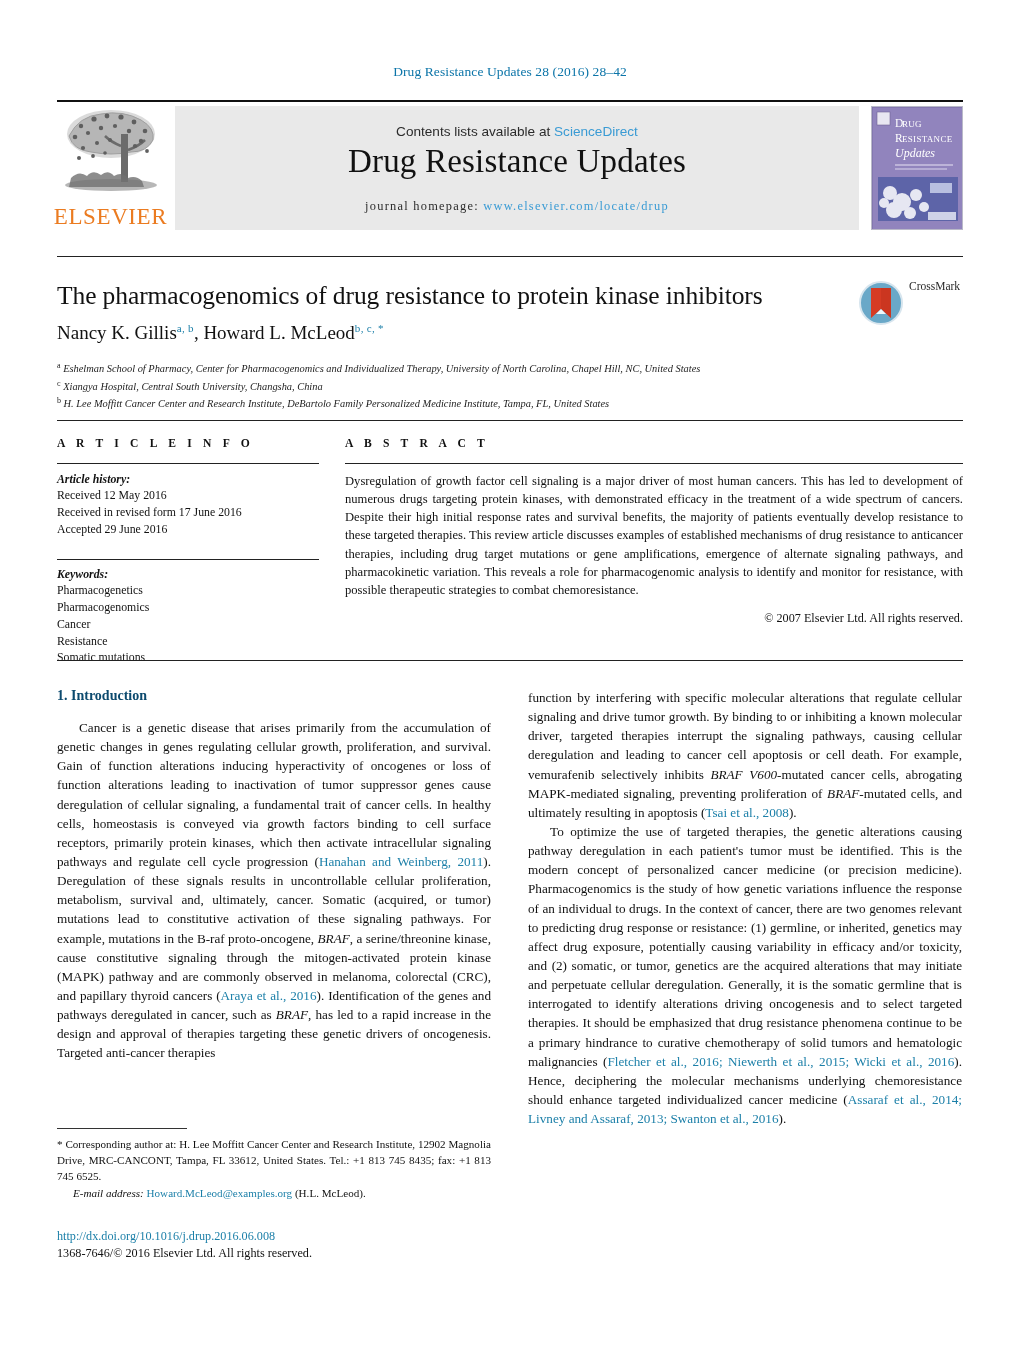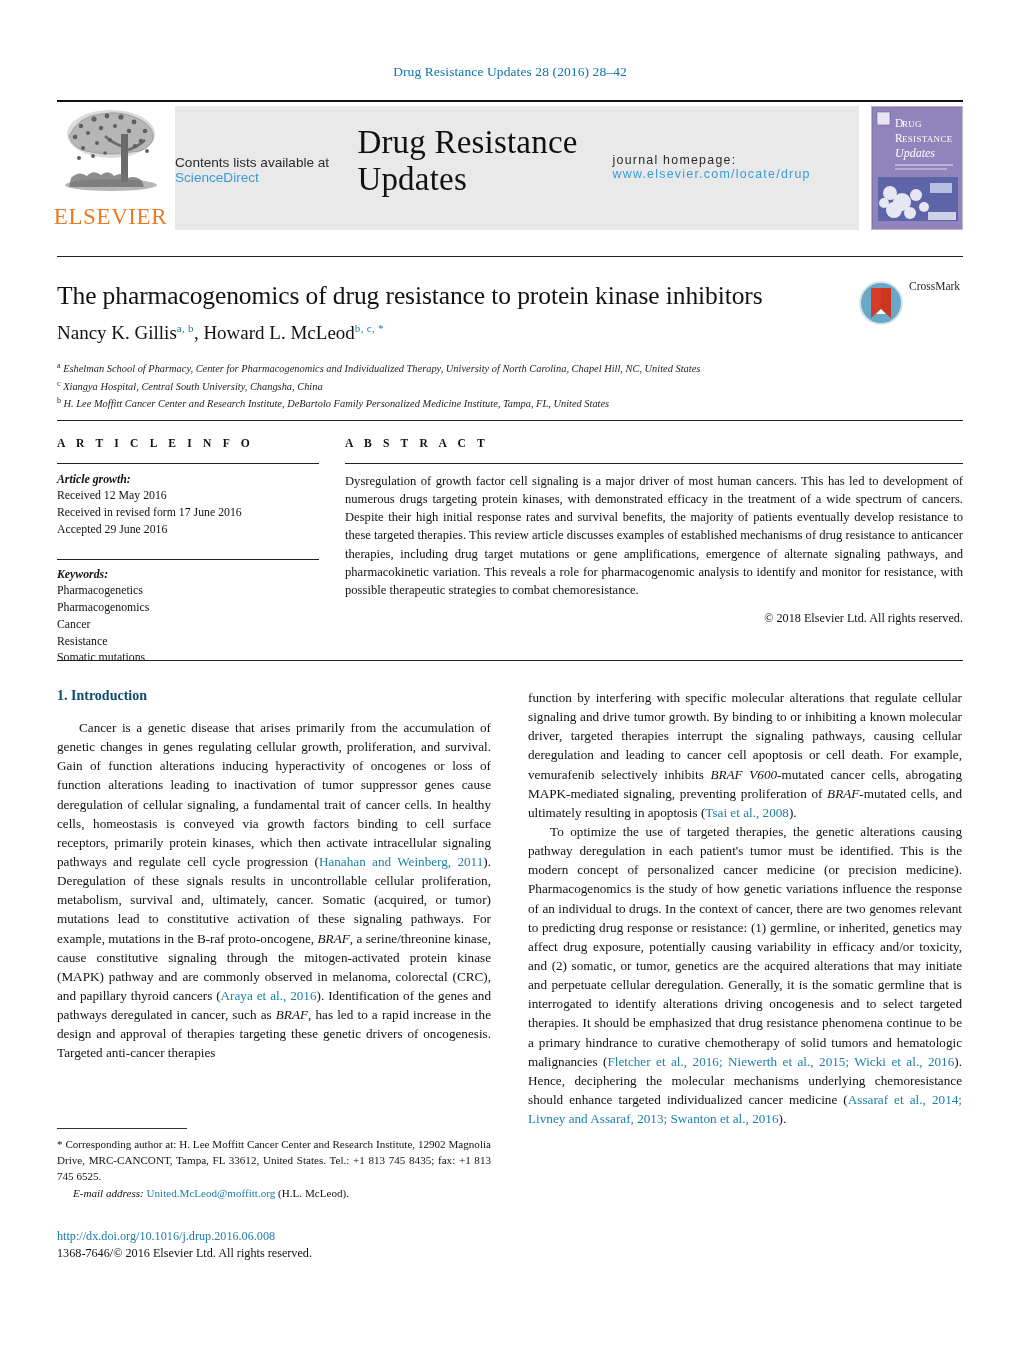--- a/index.html
+++ b/index.html
@@ -77,21 +77,21 @@
     line-height: 1;
     margin-top: 8px;
   }
   .journal-banner {
     flex: 1 1 auto;
     background: #e9e9e9;
     margin-left: 11px;
     margin-right: 12px;
     position: relative;
     display: flex;
-    flex-direction: row;
+    flex-direction: column;
     justify-content: center;
     align-items: center;
   }
   .contents-line {
     font-family: "Liberation Sans", sans-serif;
     font-size: 13.6px;
     color: #2b2b2b;
     margin-top: 3px;
   }
   .contents-line .sd {
@@ -99,21 +99,21 @@
   }
   .journal-title {
     font-family: "Liberation Serif", serif;
     font-size: 33px;
     color: #111;
     margin-top: 4px;
     margin-bottom: 19px;
     letter-spacing: .2px;
   }
   .homepage-line {
-    font-family: Liberation Sans, sans-serif;
+    font-family: Liberation Serif, serif;
     font-size: 12.4px;
     color: #2b2b2b;
     letter-spacing: 1.25px;
     margin-bottom: 2px;
   }
   .homepage-line .url {
     color: #3a9bd4;
   }
   .cover-thumb {
     width: 92px;
@@ -459,58 +459,58 @@
     <div><span class="mark">a</span> <span>Eshelman School of Pharmacy, Center for Pharmacogenomics and Individualized Therapy, University of North Carolina, Chapel Hill, NC, United States</span></div>
     <div><span class="mark">c</span> <span>Xiangya Hospital, Central South University, Changsha, China</span></div>
     <div><span class="mark">b</span> <span>H. Lee Moffitt Cancer Center and Research Institute, DeBartolo Family Personalized Medicine Institute, Tampa, FL, United States</span></div>
   </div>
 
   <div class="info-rule"></div>
 
   <div class="col-info">
     <div class="sec-label">A R T I C L E   I N F O</div>
     <div class="thin-rule"></div>
-    <div class="hist-head">Article growth:</div>
+    <div class="hist-head">Article history:</div>
     <div class="hist-line">Received 12 May 2016</div>
     <div class="hist-line">Received in revised form 17 June 2016</div>
     <div class="hist-line">Accepted 29 June 2016</div>
     <div class="thin-rule" style="margin-top:22px;margin-bottom:7px;"></div>
     <div class="kw-block">
       <div class="kw-head">Keywords:</div>
       <div class="kw-line">Pharmacogenetics</div>
       <div class="kw-line">Pharmacogenomics</div>
       <div class="kw-line">Cancer</div>
       <div class="kw-line">Resistance</div>
       <div class="kw-line">Somatic mutations</div>
     </div>
   </div>
 
   <div class="col-abs">
     <div class="sec-label">A B S T R A C T</div>
     <div class="thin-rule" style="border-top-width:1.6px;"></div>
     <div class="abs-text">Dysregulation of growth factor cell signaling is a major driver of most human cancers. This has led to development of numerous drugs targeting protein kinases, with demonstrated efficacy in the treatment of a wide spectrum of cancers. Despite their high initial response rates and survival benefits, the majority of patients eventually develop resistance to these targeted therapies. This review article discusses examples of established mechanisms of drug resistance to anticancer therapies, including drug target mutations or gene amplifications, emergence of alternate signaling pathways, and pharmacokinetic variation. This reveals a role for pharmacogenomic analysis to identify and monitor for resistance, with possible therapeutic strategies to combat chemoresistance.</div>
-    <div class="abs-copyright">© 2018 Elsevier Ltd. All rights reserved.</div>
+    <div class="abs-copyright">© 2007 Elsevier Ltd. All rights reserved.</div>
   </div>
 
   <div class="body-rule"></div>
 
   <div class="col-left">
     <h2 class="sec-title">1.  Introduction</h2>
     <p class="body-p"><span>Cancer is a genetic disease that arises primarily from the accumulation of genetic changes in genes regulating cellular growth, proliferation, and survival. Gain of function alterations inducing hyperactivity of oncogenes or loss of function alterations leading to inactivation of tumor suppressor genes cause deregulation of cellular signaling, a fundamental trait of cancer cells. In healthy cells, homeostasis is conveyed via growth factors binding to cell surface receptors, primarily protein kinases, which then activate intracellular signaling pathways and regulate cell cycle progression (</span><span class="ref">Hanahan and Weinberg, 2011</span><span>). Deregulation of these signals results in uncontrollable cellular proliferation, metabolism, survival and, ultimately, cancer. Somatic (acquired, or tumor) mutations lead to constitutive activation of these signaling pathways. For example, mutations in the B-raf proto-oncogene, </span><span class="ital">BRAF</span><span>, a serine/threonine kinase, cause constitutive signaling through the mitogen-activated protein kinase (MAPK) pathway and are commonly observed in melanoma, colorectal (CRC), and papillary thyroid cancers (</span><span class="ref">Araya et al., 2016</span><span>). Identification of the genes and pathways deregulated in cancer, such as </span><span class="ital">BRAF</span><span>, has led to a rapid increase in the design and approval of therapies targeting these genetic drivers of oncogenesis. Targeted anti-cancer therapies</span></p>
   </div>
 
   <div class="col-right">
     <p class="body-p cont"><span>function by interfering with specific molecular alterations that regulate cellular signaling and drive tumor growth. By binding to or inhibiting a known molecular driver, targeted therapies interrupt the signaling pathways, causing cellular deregulation and leading to cancer cell apoptosis or cell death. For example, vemurafenib selectively inhibits </span><span class="ital">BRAF V600</span><span>-mutated cancer cells, abrogating MAPK-mediated signaling, preventing proliferation of </span><span class="ital">BRAF</span><span>-mutated cells, and ultimately resulting in apoptosis (</span><span class="ref">Tsai et al., 2008</span><span>).</span></p>
     <p class="body-p"><span>To optimize the use of targeted therapies, the genetic alterations causing pathway deregulation in each patient's tumor must be identified. This is the modern concept of personalized cancer medicine (or precision medicine). Pharmacogenomics is the study of how genetic variations influence the response of an individual to drugs. In the context of cancer, there are two genomes relevant to predicting drug response or resistance: (1) germline, or inherited, genetics may affect drug exposure, potentially causing variability in efficacy and/or toxicity, and (2) somatic, or tumor, genetics are the acquired alterations that may initiate and perpetuate cellular deregulation. Generally, it is the somatic germline that is interrogated to identify alterations driving oncogenesis and to select targeted therapies. It should be emphasized that drug resistance phenomena continue to be a primary hindrance to curative chemotherapy of solid tumors and hematologic malignancies (</span><span class="ref">Fletcher et al., 2016; Niewerth et al., 2015; Wicki et al., 2016</span><span>). Hence, deciphering the molecular mechanisms underlying chemoresistance should enhance targeted individualized cancer medicine (</span><span class="ref">Assaraf et al., 2014; Livney and Assaraf, 2013; Swanton et al., 2016</span><span>).</span></p>
   </div>
 
   <div class="footnote">
     <div class="fn-rule"></div>
     <div class="fn-text"><span class="star">*</span><span> Corresponding author at: H. Lee Moffitt Cancer Center and Research Institute, 12902 Magnolia Drive, MRC-CANCONT, Tampa, FL 33612, United States. Tel.: +1 813 745 8435; fax: +1 813 745 6525.</span></div>
-    <div class="fn-email"><span class="lbl">E-mail address:</span> <span class="mail">United.McLeod@moffitt.org</span> <span>(H.L. McLeod).</span></div>
+    <div class="fn-email"><span class="lbl">E-mail address:</span> <span class="mail">Howard.McLeod@examples.org</span> <span>(H.L. McLeod).</span></div>
   </div>
 
   <div class="doi-block">
     <div class="doi-link">http://dx.doi.org/10.1016/j.drup.2016.06.008</div>
     <div class="issn-line">1368-7646/© 2016 Elsevier Ltd. All rights reserved.</div>
   </div>
 
 </div>
 
 </body></html>

